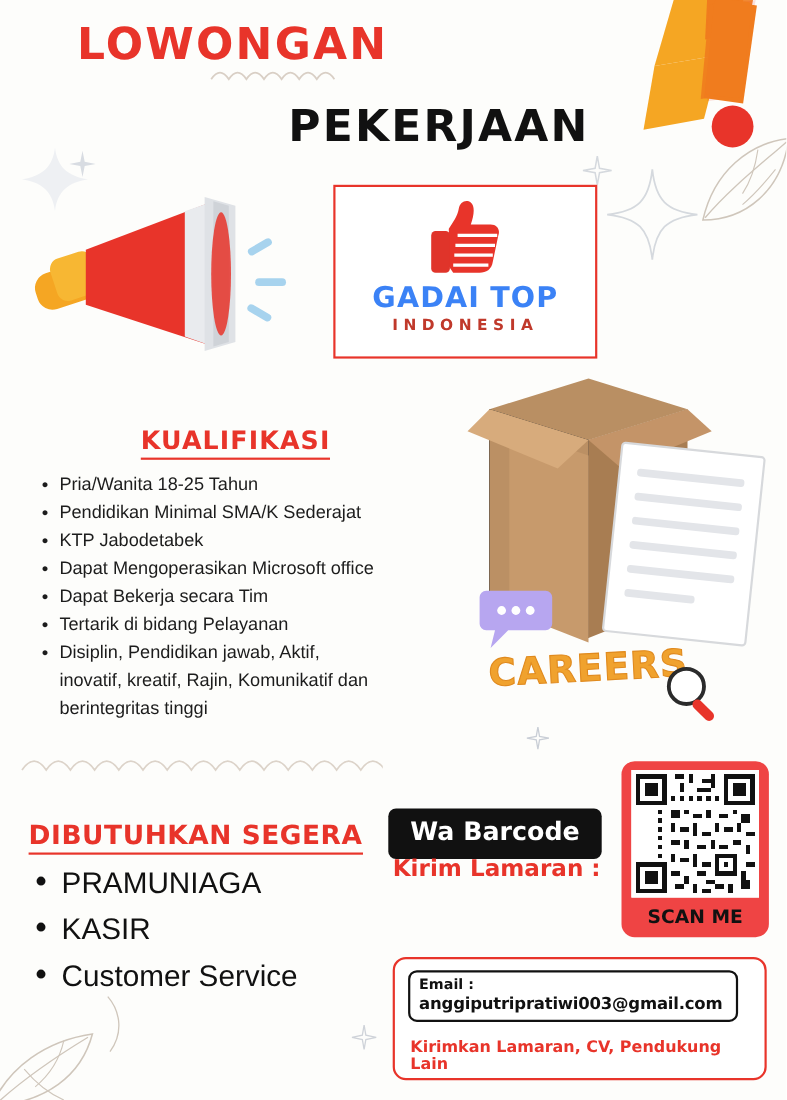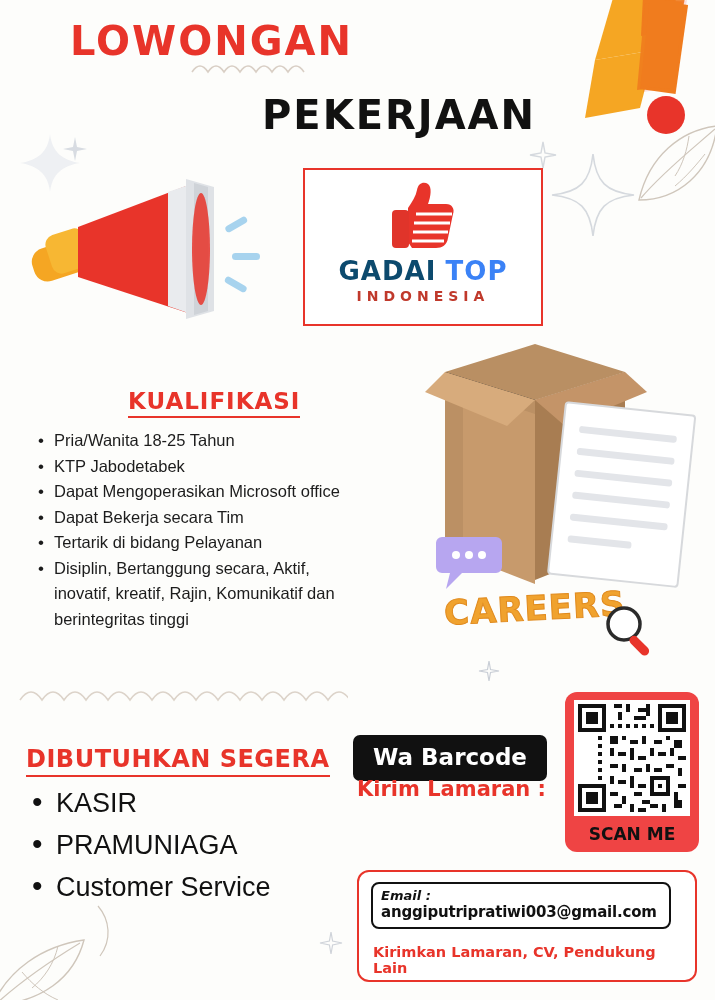--- a/index.html
+++ b/index.html
@@ -68,21 +68,21 @@
   }
   .logo-thumb { position: absolute; top: 10px; left: 50%; transform: translateX(-50%); width: 74px; height: 72px; }
   .logo-text {
     position: absolute; top: 86px; left: 0; right: 0;
     text-align: center;
     font-family: "DejaVu Sans", sans-serif;
     font-size: 26px;
     letter-spacing: 1px;
     color: #111;
   }
-  .logo-text .gadai { color: #0c4a6e; font-weight: bold; }
+  .logo-text .gadai { color: #3b82f6; font-weight: bold; }
   .logo-text .top { color: #3b82f6; font-weight: bold; }
   .logo-sub {
     position: absolute; top: 118px; left: 0; right: 0;
     text-align: center;
     font-family: "DejaVu Sans", sans-serif;
     font-size: 14px;
     letter-spacing: 5px;
     color: #c0392b;
     font-weight: bold;
   }
@@ -217,21 +217,20 @@
     width: 300px;
     border: 2px solid #111;
     border-radius: 8px;
     padding: 4px 8px 6px 8px;
   }
   .email-label {
     font-family: "DejaVu Sans", sans-serif;
     font-weight: bold;
     font-size: 13px;
     color: #111;
-    font-style: italic;
   }
   .email-value {
     font-family: "DejaVu Sans", sans-serif;
     font-weight: bold;
     font-size: 15px;
     color: #111;
     letter-spacing: -0.2px;
   }
   .kirim-note {
     position: absolute; top: 72px; left: 14px;
@@ -359,45 +358,46 @@
   <div class="careers">CAREERS</div>
 
   <svg class="deco magnifier" viewBox="0 0 62 62">
     <circle cx="24" cy="24" r="16" fill="#ffffff" stroke="#2b2b2b" stroke-width="3.5"></circle>
     <rect x="34" y="34" width="24" height="9" rx="4.5" fill="#e8342a" transform="rotate(45 34 34)"></rect>
   </svg>
 
   <div class="kual-title">KUALIFIKASI</div>
   <ul class="kual-list">
     <li>Pria/Wanita 18-25 Tahun</li>
+    <li>Pendidikan Minimal SMA/K Sederajat</li>
     <li>KTP Jabodetabek</li>
     <li>Dapat Mengoperasikan Microsoft office</li>
     <li>Dapat Bekerja secara Tim</li>
     <li>Tertarik di bidang Pelayanan</li>
-    <li>Disiplin, Bertanggung secara, Aktif,</li>
+    <li>Disiplin, Pendidikan jawab, Aktif,</li>
     <li class="nobullet">inovatif, kreatif, Rajin, Komunikatif dan</li>
     <li class="nobullet">berintegritas tinggi</li>
   </ul>
 
   <svg class="deco squiggle-mid" viewBox="0 0 330 22">
     <path d="M2 16 q11 -16 22 0 q11 -16 22 0 q11 -16 22 0 q11 -16 22 0 q11 -16 22 0 q11 -16 22 0 q11 -16 22 0 q11 -16 22 0 q11 -16 22 0 q11 -16 22 0 q11 -16 22 0 q11 -16 22 0 q11 -16 22 0 q11 -16 22 0 q11 -16 22 0" fill="none" stroke="#dcd3c9" stroke-width="1.6"></path>
   </svg>
 
   <svg class="deco floral-bl" viewBox="0 0 150 150">
     <path d="M4 146 C20 110 54 86 96 80 C86 118 54 142 4 146 Z" fill="none" stroke="#cfc6bb" stroke-width="1.4"></path>
     <path d="M92 83 C64 100 32 122 8 144" fill="none" stroke="#cfc6bb" stroke-width="1.2"></path>
     <path d="M70 86 C66 104 56 118 44 128" fill="none" stroke="#cfc6bb" stroke-width="1"></path>
     <path d="M34 112 C44 124 56 134 70 140" fill="none" stroke="#cfc6bb" stroke-width="1"></path>
     <path d="M110 46 C122 60 124 80 112 96" fill="none" stroke="#cfc6bb" stroke-width="1.2"></path>
   </svg>
 
   <div class="dibutuhkan">DIBUTUHKAN SEGERA</div>
   <ul class="jobs">
+    <li>PRAMUNIAGA</li>
     <li>KASIR</li>
-    <li>PRAMUNIAGA</li>
     <li>Customer Service</li>
   </ul>
 
   <div class="wa-pill">Wa Barcode</div>
 
   <div class="qr-panel">
     <svg class="qr-img" viewBox="0 0 29 29" shape-rendering="crispEdges">
       <rect width="29" height="29" fill="#ffffff"></rect>
       <g fill="#111111">
 

